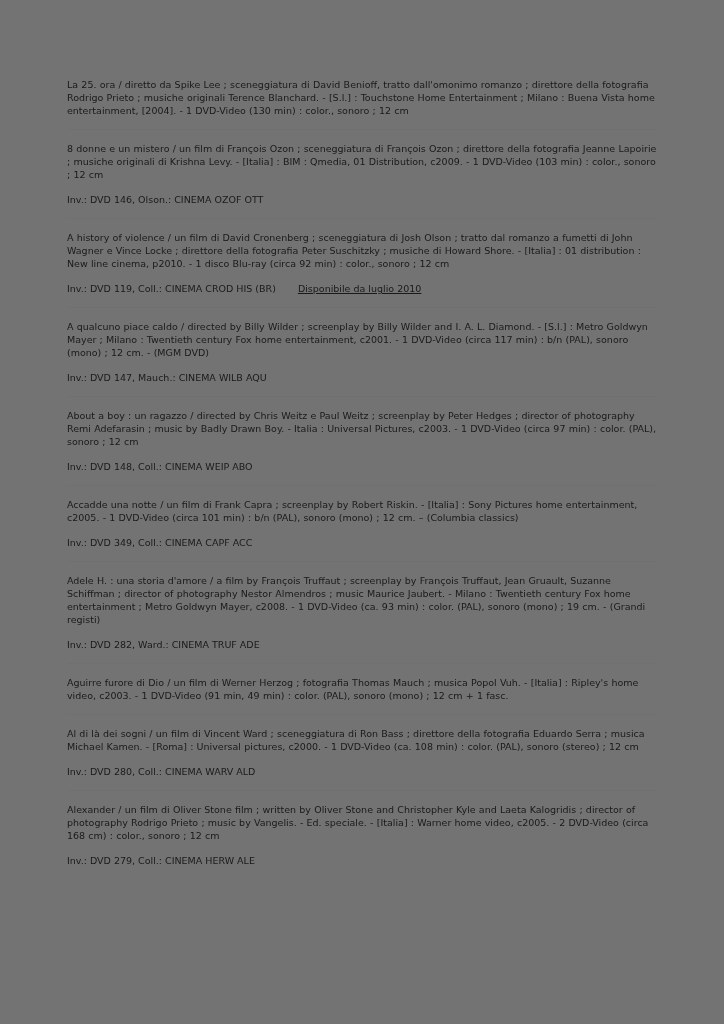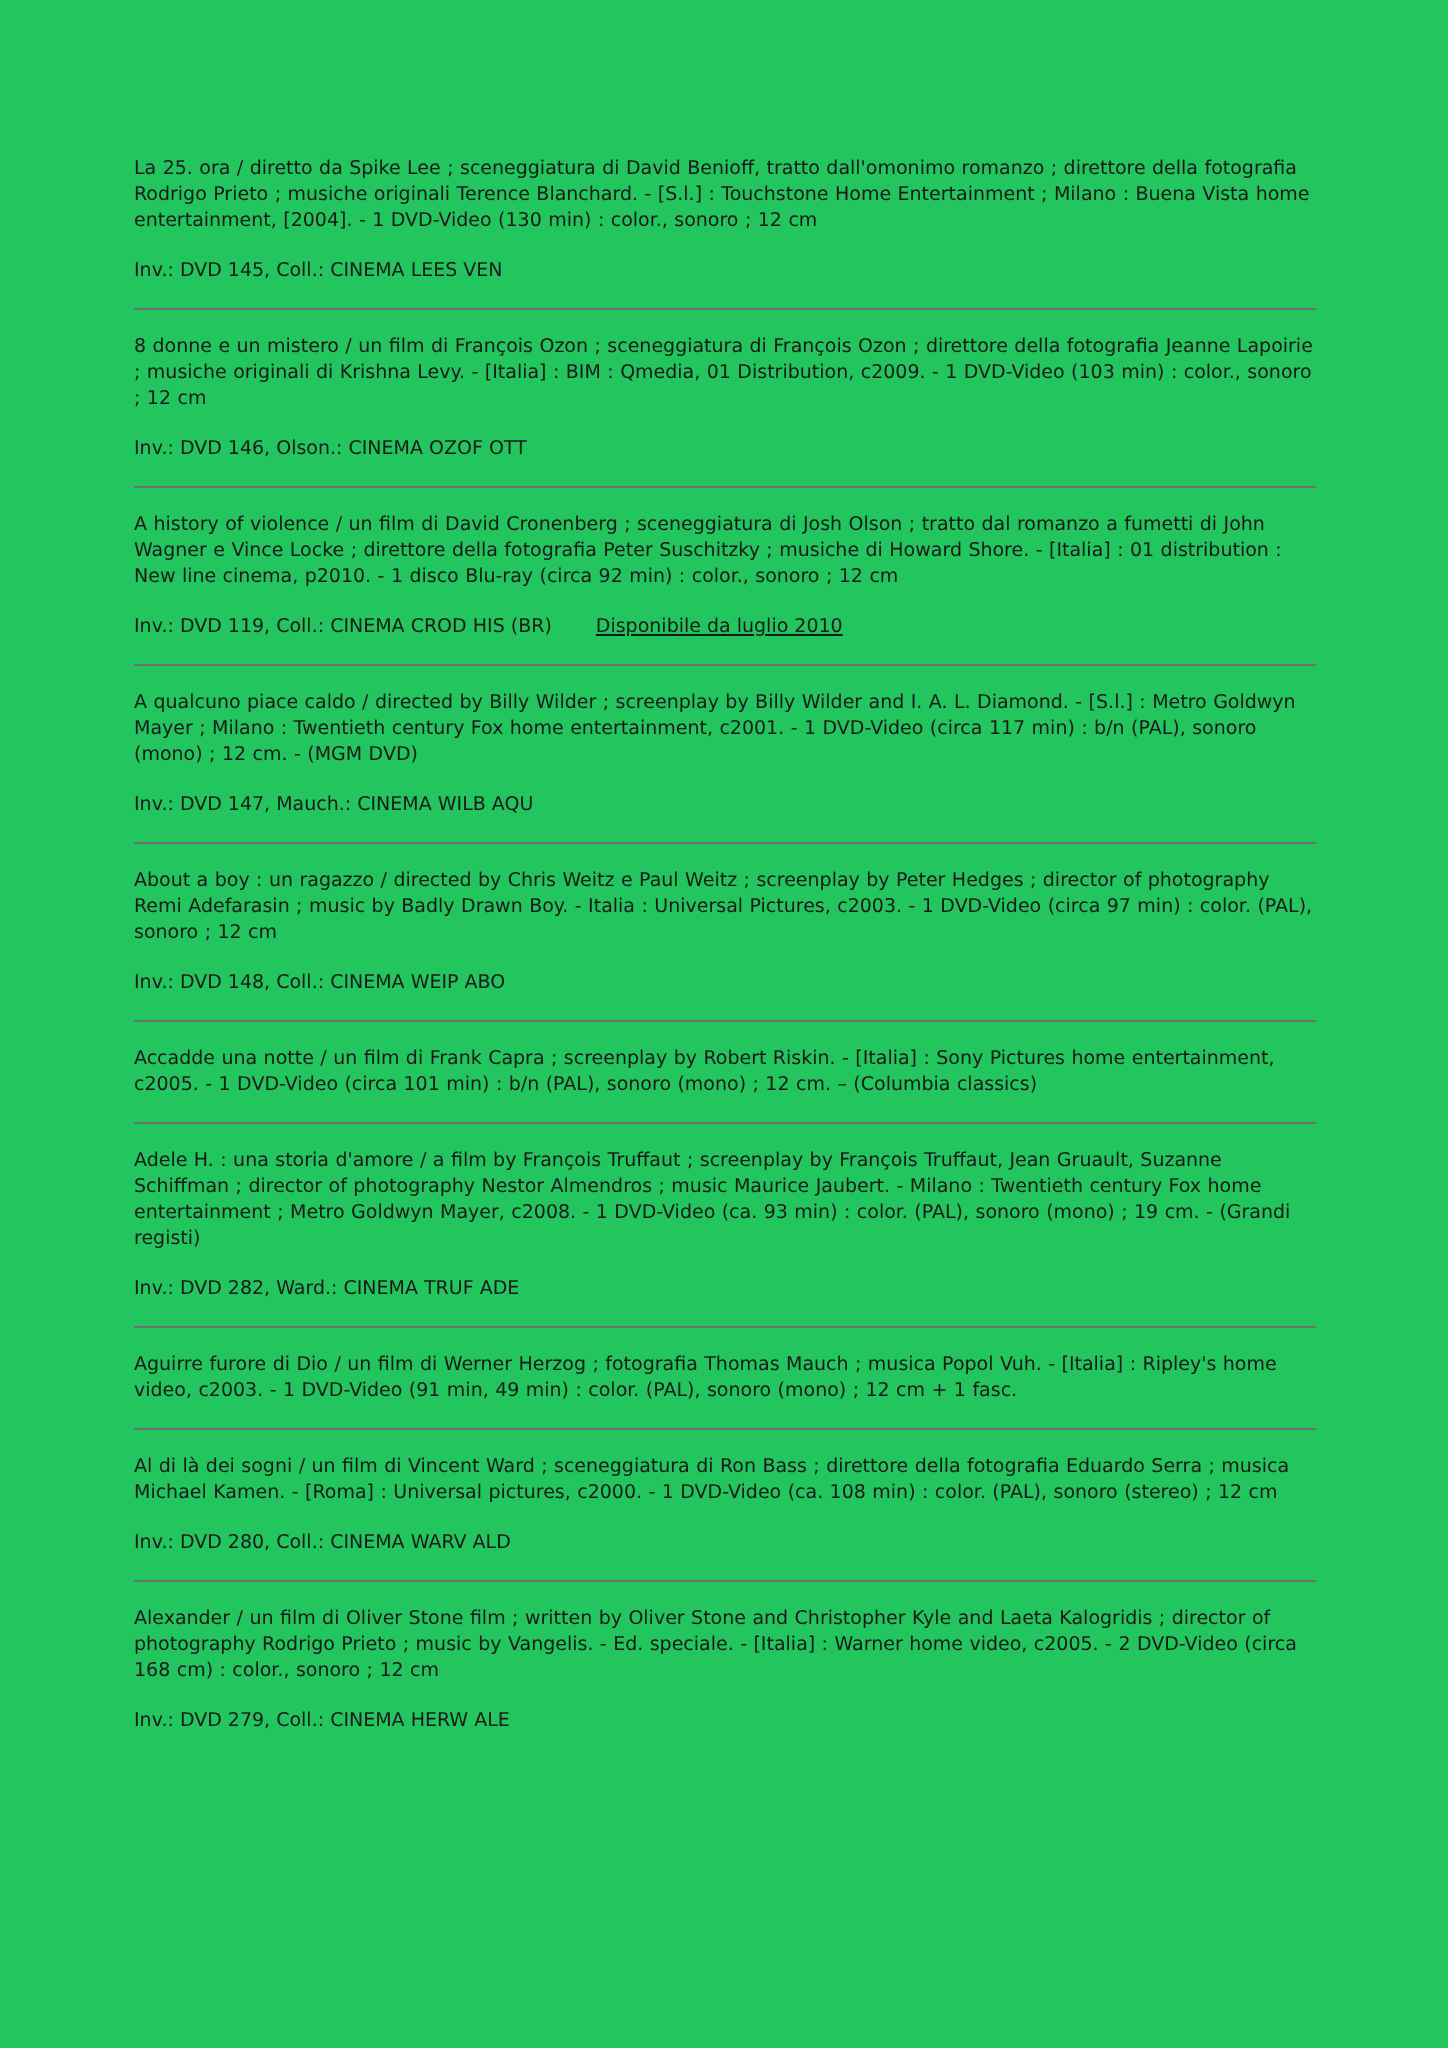--- a/index.html
+++ b/index.html
@@ -5,21 +5,21 @@
   html, body {
     margin: 0;
     padding: 0;
     background: #ffffff;
   }
   .page {
     position: relative;
     width: 724px;
     height: 1024px;
     margin: 0 auto;
-    background: #22c55e;
+    background: #737373;
     overflow: hidden;
     box-sizing: border-box;
     padding: 78px 66px 0 67px;
     font-family: "DejaVu Sans", sans-serif;
     font-size: 9.5px;
     line-height: 13px;
     color: #1a1a1a;
   }
   .entry { margin: 0; }
   .desc {
@@ -43,21 +43,20 @@
     cursor: pointer;
   }
 </style>
 </head>
 <body>
 
 <div class="page">
   <div id="entries">
   <div class="entry">
     <p class="desc">La 25. ora / diretto da Spike Lee ; sceneggiatura di David Benioff, tratto dall'omonimo romanzo ; direttore della fotografia Rodrigo Prieto ; musiche originali Terence Blanchard. - [S.l.] : Touchstone Home Entertainment ; Milano : Buena Vista home entertainment, [2004]. - 1 DVD-Video (130 min) : color., sonoro ; 12 cm</p>
-    <p class="inv-line"><span>Inv.: DVD 145, Coll.: CINEMA LEES VEN</span></p>
     <hr class="sep">
   </div>
 
   <div class="entry">
     <p class="desc">8 donne e un mistero / un film di François Ozon ; sceneggiatura di François Ozon ; direttore della fotografia Jeanne Lapoirie ; musiche originali di Krishna Levy. - [Italia] : BIM : Qmedia, 01 Distribution, c2009. - 1 DVD-Video (103 min) : color., sonoro ; 12 cm</p>
     <p class="inv-line"><span>Inv.: DVD 146, Olson.: CINEMA OZOF OTT</span></p>
     <hr class="sep">
   </div>
 
   <div class="entry">
@@ -73,20 +72,21 @@
   </div>
 
   <div class="entry">
     <p class="desc">About a boy : un ragazzo / directed by Chris Weitz e Paul Weitz ; screenplay by Peter Hedges ; director of photography Remi Adefarasin ; music by Badly Drawn Boy. - Italia : Universal Pictures, c2003. - 1 DVD-Video (circa 97 min) : color. (PAL), sonoro ; 12 cm</p>
     <p class="inv-line"><span>Inv.: DVD 148, Coll.: CINEMA WEIP ABO</span></p>
     <hr class="sep">
   </div>
 
   <div class="entry">
     <p class="desc">Accadde una notte / un film di Frank Capra ; screenplay by Robert Riskin. - [Italia] : Sony Pictures home entertainment, c2005. - 1 DVD-Video (circa 101 min) : b/n (PAL), sonoro (mono) ; 12 cm. – (Columbia classics)</p>
+    <p class="inv-line"><span>Inv.: DVD 349, Coll.: CINEMA CAPF ACC</span></p>
     <hr class="sep">
   </div>
 
   <div class="entry">
     <p class="desc">Adele H. : una storia d'amore / a film by François Truffaut ; screenplay by François Truffaut, Jean Gruault, Suzanne Schiffman ; director of photography Nestor Almendros ; music Maurice Jaubert. - Milano : Twentieth century Fox home entertainment ; Metro Goldwyn Mayer, c2008. - 1 DVD-Video (ca. 93 min) : color. (PAL), sonoro (mono) ; 19 cm. - (Grandi registi)</p>
     <p class="inv-line"><span>Inv.: DVD 282, Ward.: CINEMA TRUF ADE</span></p>
     <hr class="sep">
   </div>
 
   <div class="entry">

